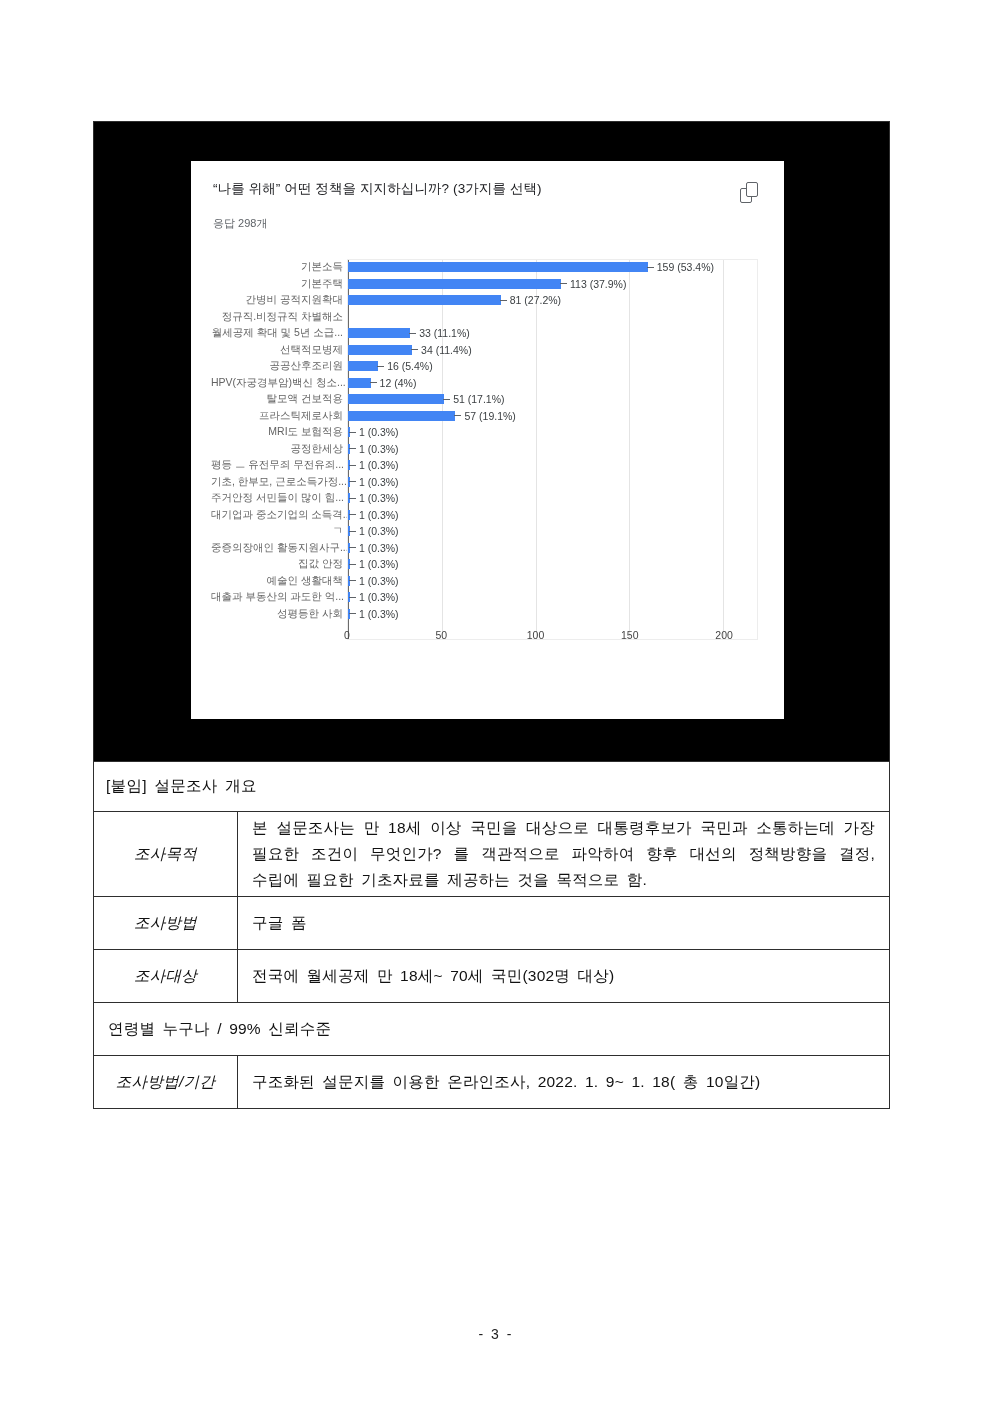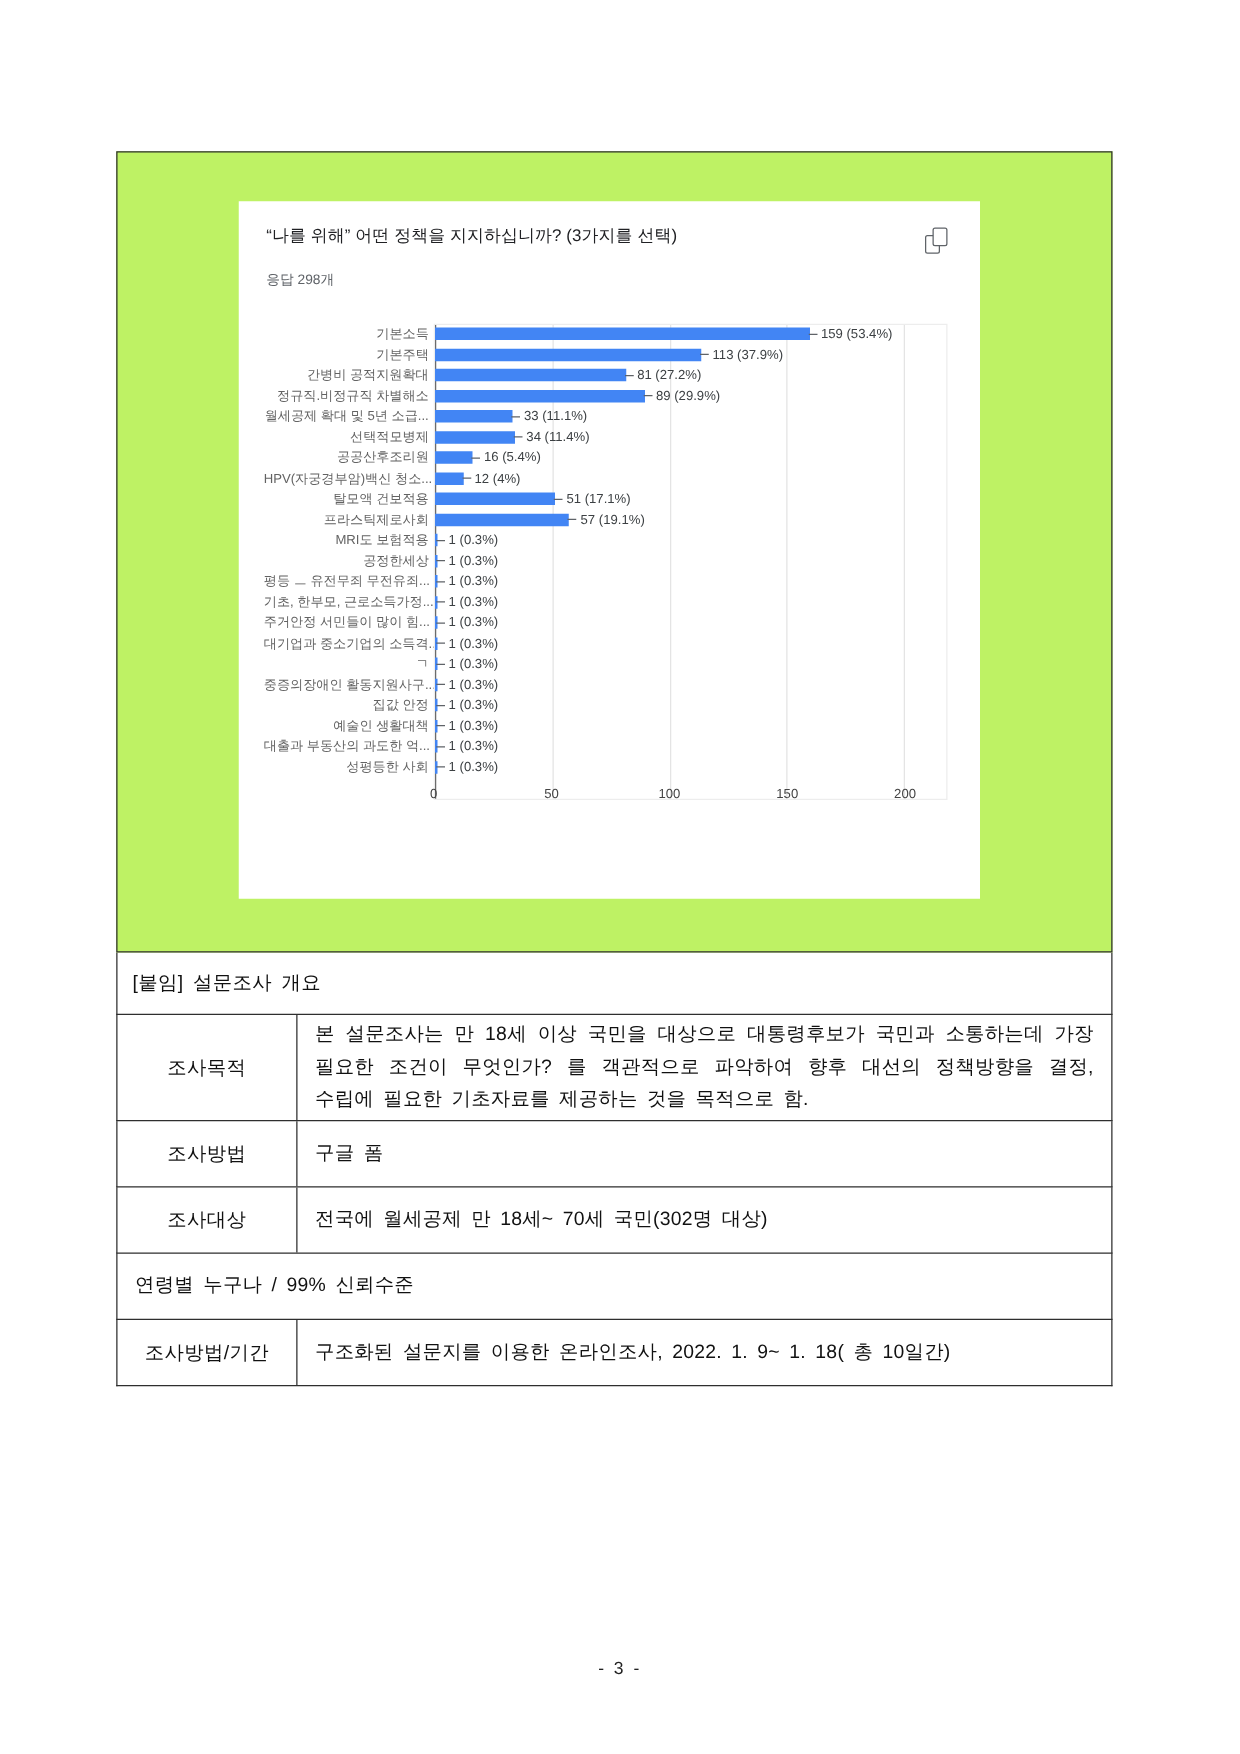--- a/index.html
+++ b/index.html
@@ -4,21 +4,21 @@
 <style>
   html,body{margin:0;padding:0;}
   body{
     width:992px;height:1403px;position:relative;background:#ffffff;
     font-family:"Liberation Sans", sans-serif;color:#1a1a1a;overflow:hidden;
   }
   .doc{position:absolute;left:93px;top:121px;width:797px;}
 
   
   .chart-box{
-    border:1px solid #2e2e2e;height:641px;box-sizing:border-box;position:relative;background:#bef264;
+    border:1px solid #2e2e2e;height:641px;box-sizing:border-box;position:relative;background:#000000;
   }
   .form-frame{
     position:absolute;left:92px;top:24px;width:602px;height:586px;
   }
   .form-card{
     position:absolute;left:5px;top:15px;right:4px;bottom:13px;background:#ffffff;
   }
   .card-head{display:flex;justify-content:space-between;align-items:flex-start;padding:19px 26px 0 22px;}
   .card-title{font-size:13.5px;color:#202124;letter-spacing:.1px;}
   .copy-btn{position:relative;width:18px;height:21px;margin-top:2px;cursor:pointer;flex:none;}
@@ -51,21 +51,21 @@
   .caption-row{
     border:1px solid #2e2e2e;border-top:none;height:50px;box-sizing:border-box;
     display:flex;align-items:center;padding-left:12px;font-size:15.5px;color:#111;
     letter-spacing:.3px;word-spacing:3px;
   }
   .info-row{display:flex;border:1px solid #2e2e2e;border-top:none;min-height:53px;box-sizing:border-box;}
   .info-row:first-child{min-height:85px;}
   .info-label{
     width:144px;flex:none;box-sizing:border-box;border-right:1px solid #2e2e2e;
     display:flex;align-items:center;justify-content:center;text-align:center;
-    font-size:15.5px;color:#111;letter-spacing:.3px;
+    font-size:15.5px;color:#111;letter-spacing:.3px;font-style:italic;
   }
   .info-value{flex:1;box-sizing:border-box;padding:3px 14px;display:flex;align-items:center;}
   .vtext{
     width:100%;font-size:15.5px;line-height:26px;color:#111;
     text-align:justify;word-break:keep-all;word-spacing:3px;letter-spacing:.2px;
   }
   .page-footer{position:absolute;left:0;top:1326px;width:992px;text-align:center;font-size:14px;color:#222;letter-spacing:2px;}
 </style>
 </head>
 <body>
@@ -109,24 +109,20 @@
               </div>
               <div class="bar-row">
                 <div class="bar-label">간병비 공적지원확대</div>
                 <div class="bar-track">
                   <div class="bar" style="width: 37.156%;"></div>
                   <span class="val" style="left: 37.156%;">81 (27.2%)</span>
                 </div>
               </div>
               <div class="bar-row">
                 <div class="bar-label">정규직.비정규직 차별해소</div>
-                <div class="bar-track">
-                  <div class="bar" style="width: 40.8257%;"></div>
-                  <span class="val" style="left: 40.8257%;">89 (29.9%)</span>
-                </div>
               </div>
               <div class="bar-row">
                 <div class="bar-label">월세공제 확대 및 5년 소급...</div>
                 <div class="bar-track">
                   <div class="bar" style="width: 15.1376%;"></div>
                   <span class="val" style="left: 15.1376%;">33 (11.1%)</span>
                 </div>
               </div>
               <div class="bar-row">
                 <div class="bar-label">선택적모병제</div>

